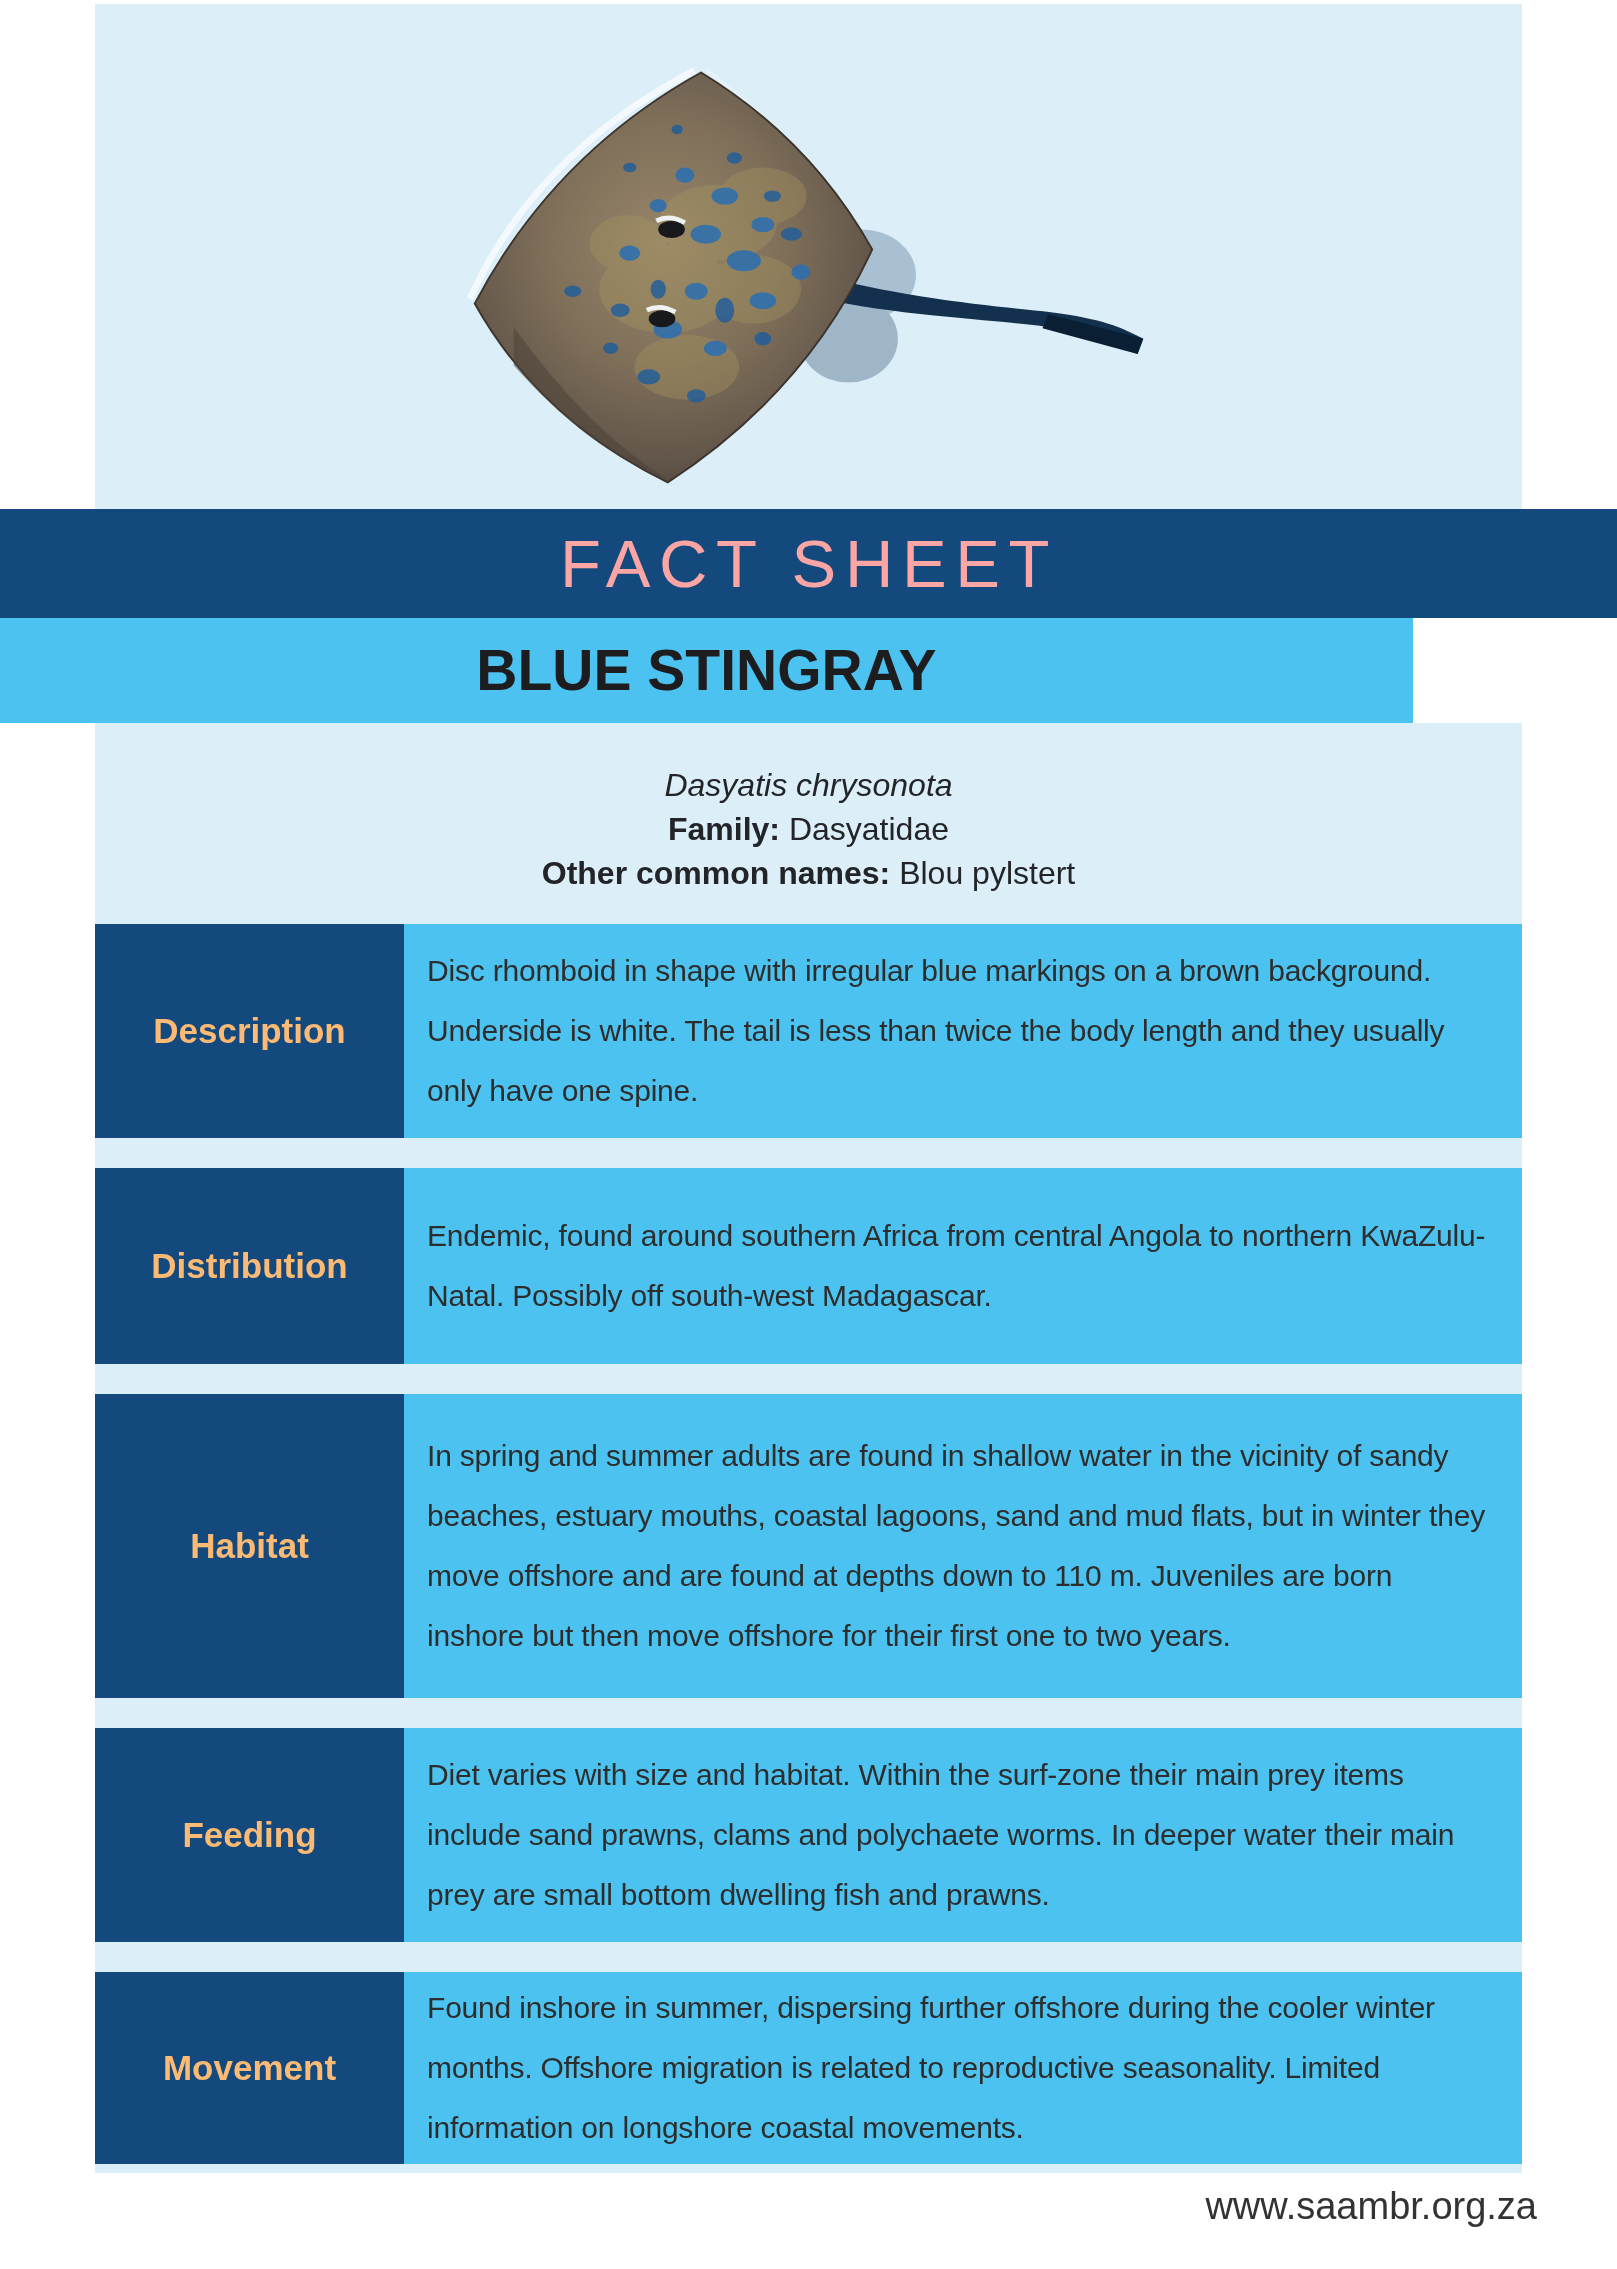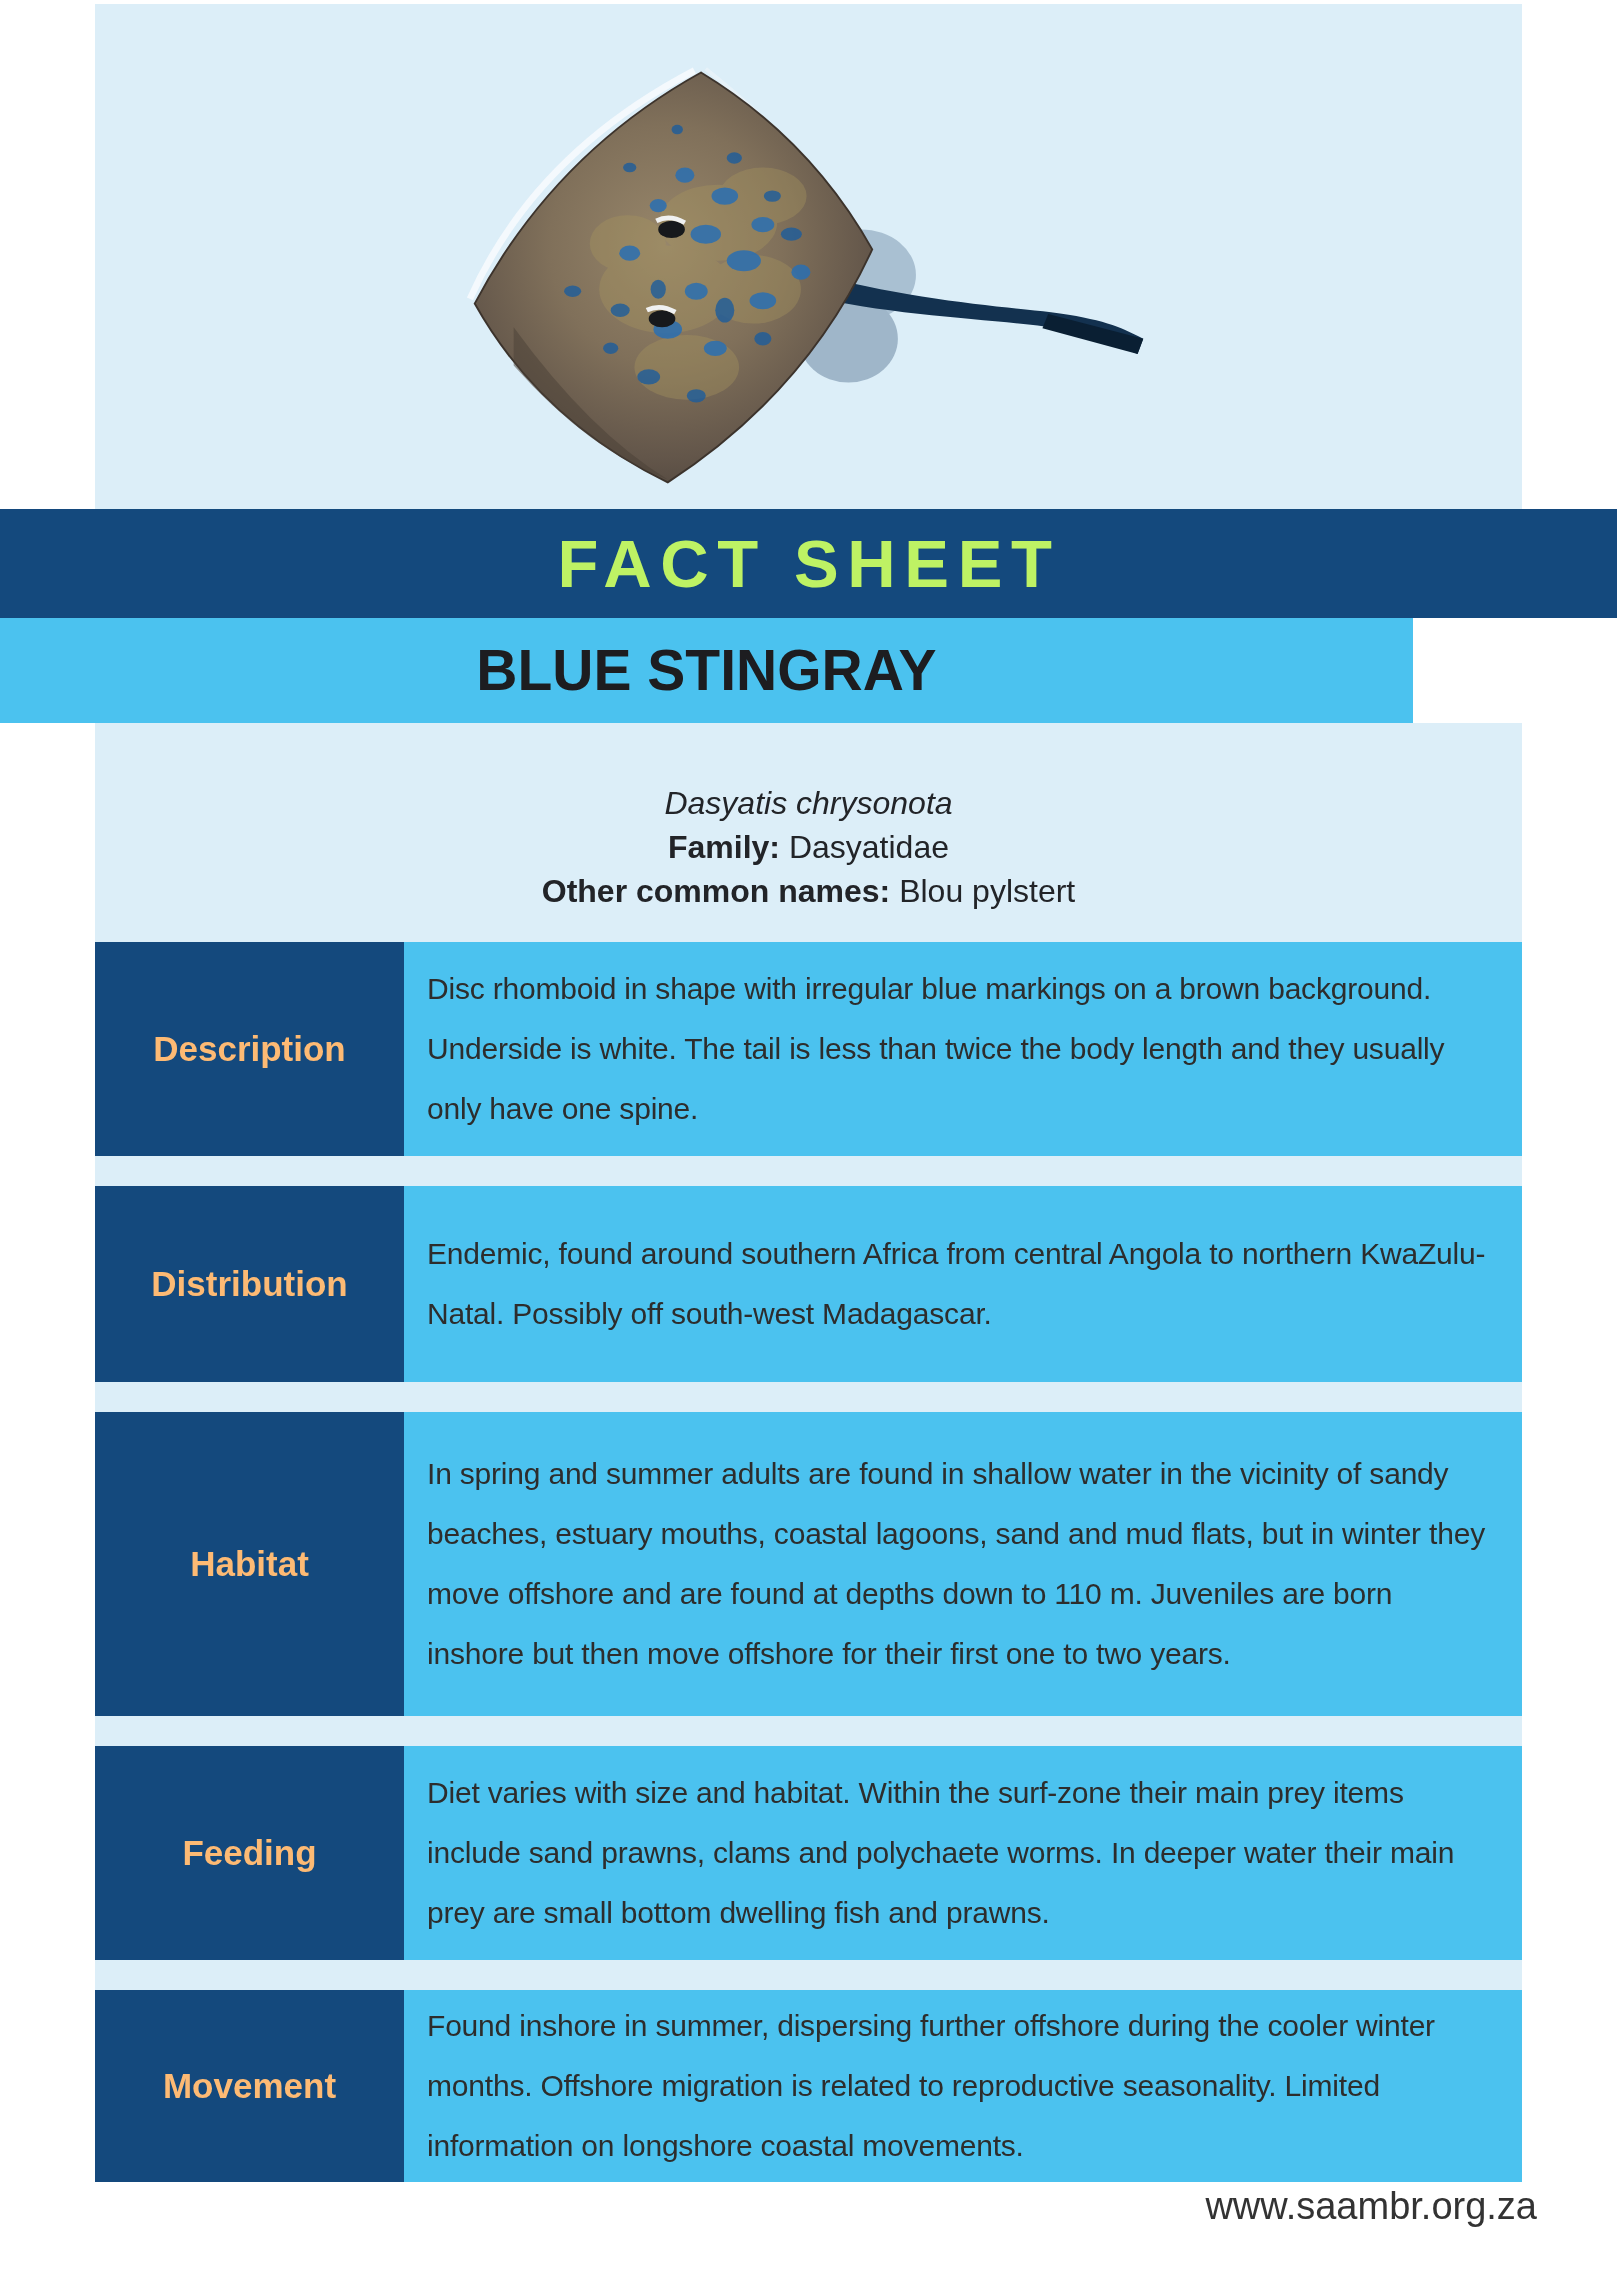--- a/index.html
+++ b/index.html
@@ -18,41 +18,41 @@
   }
   .photo-panel svg{display:block;width:1427px;height:505px;}
   
   .band-dark{
     position:absolute;left:0;top:509px;
     width:1618px;height:109px;
     background:#14497d;
     display:flex;align-items:center;justify-content:center;
   }
   .band-dark .banner-text{
-    color:#bef264;font-size:67px;font-weight:bold;
+    color:#fca5a5;font-size:67px;font-weight:normal;
     letter-spacing:8.6px;line-height:1;
   }
   
   .band-light{
     position:absolute;left:0;top:618px;
     width:1413px;height:105px;
     background:#4bc2ef;
     display:flex;align-items:center;justify-content:center;
   }
   .band-light .species-text{
     color:#1d1d20;font-size:57px;font-weight:bold;line-height:1;
   }
   
   .content-panel{
     position:absolute;left:95px;top:723px;
     width:1427px;height:1450px;
     background:#dceef8;
   }
   .taxonomy{
-    padding-top:58px;
+    padding-top:40px;
     text-align:center;
     font-size:32px;line-height:44px;color:#222428;
   }
   .taxonomy .sci{font-style:italic;}
   .taxonomy b{font-weight:bold;margin-top:28px;}
   .info-row{
     display:flex;
     margin-top:28.5px;
   }
   .info-row + .info-row{margin-top:30px;}

